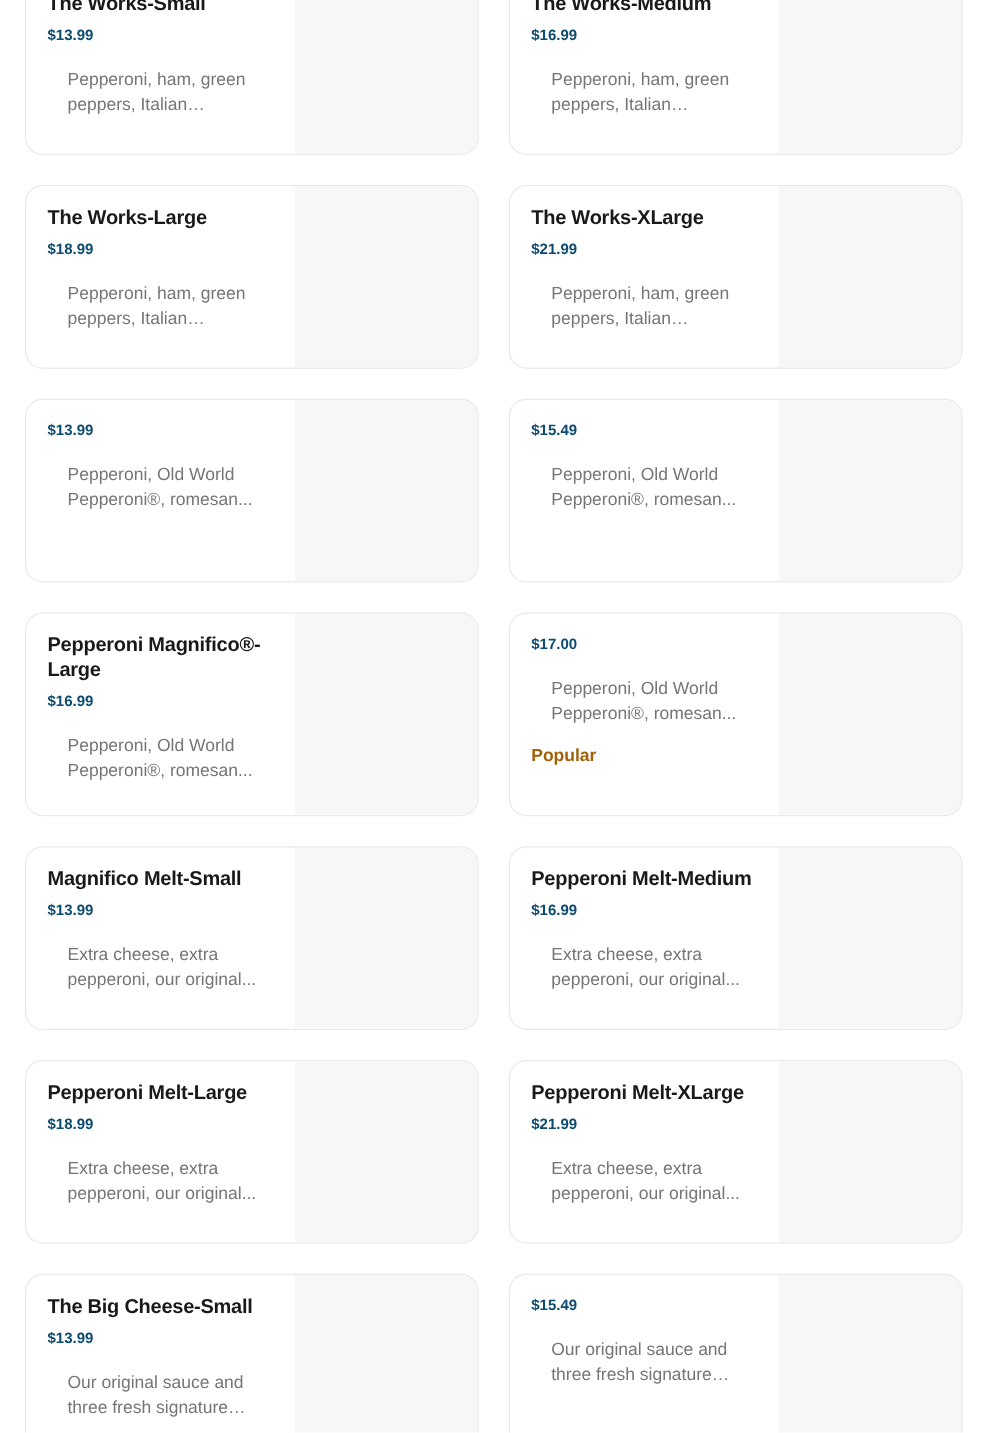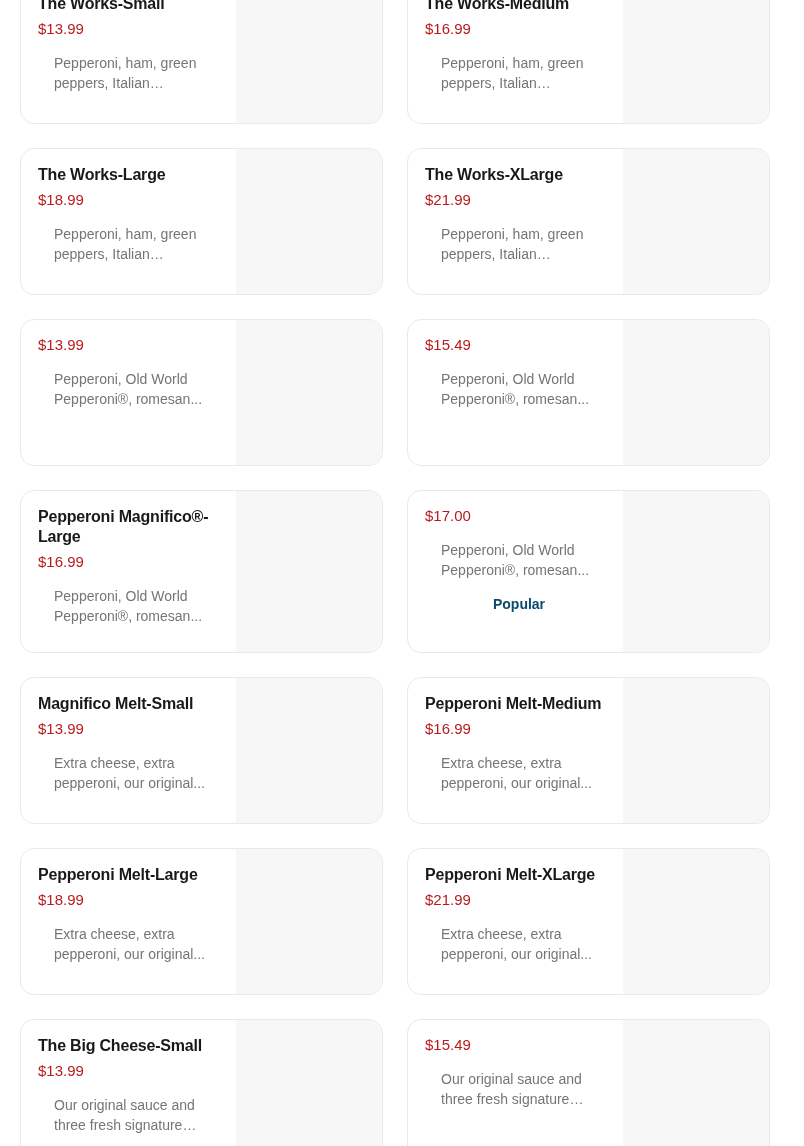--- a/index.html
+++ b/index.html
@@ -41,43 +41,42 @@
     margin: 0 0 6px 0;
     max-width: 178px;
     font-size: 16px;
     line-height: 20px;
     font-weight: 700;
     letter-spacing: -0.2px;
     color: #191919;
   }
   .item-price {
     margin: 0 0 8px 0;
-    font-size: 15px;
+    font-size: 12px;
     line-height: 17px;
-    font-weight: 400;
-    color: #b91c1c;
+    font-weight: 700;
+    color: #0c4a6e;
   }
   .item-desc {
     margin: 16px;
     max-width: 190px;
     font-size: 14px;
     line-height: 20px;
     color: #757575;
     display: -webkit-box;
     -webkit-line-clamp: 2;
     -webkit-box-orient: vertical;
     overflow: hidden;
   }
   .popular-badge {
     margin-top: 5px;
     font-size: 14px;
     line-height: 17px;
     font-weight: 700;
-    color: #0c4a6e;
-    text-align: center;
+    color: #a16207;
   }
   .thumb {
     flex: 0 0 146px;
     width: 146px;
     background: #f7f7f7;
     border-top-right-radius: 13px;
     border-bottom-right-radius: 13px;
   }
 </style>
 </head>

